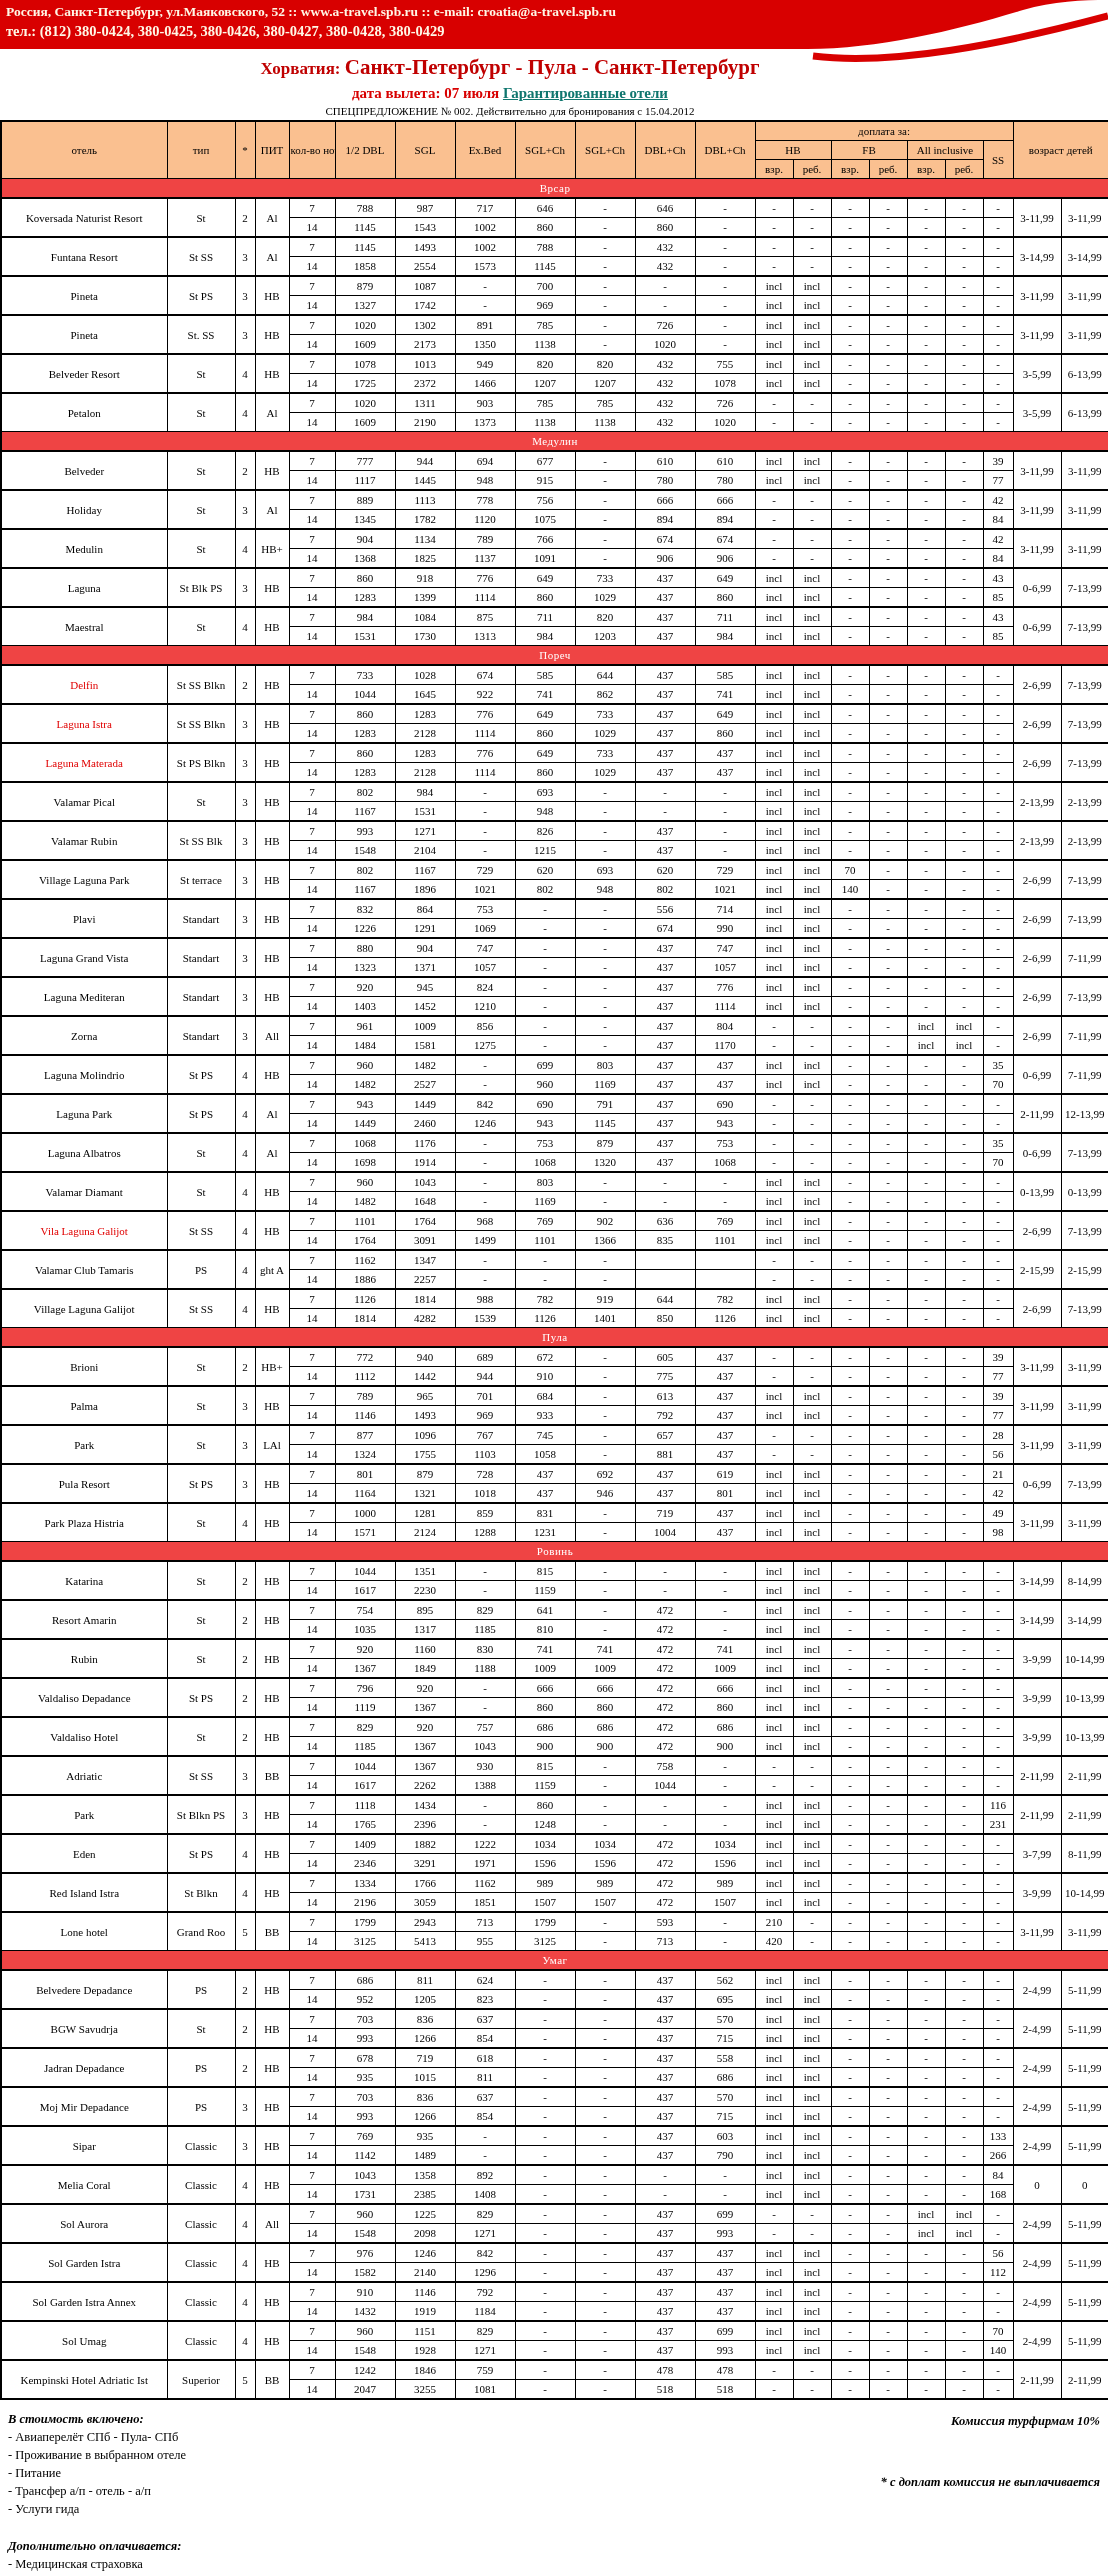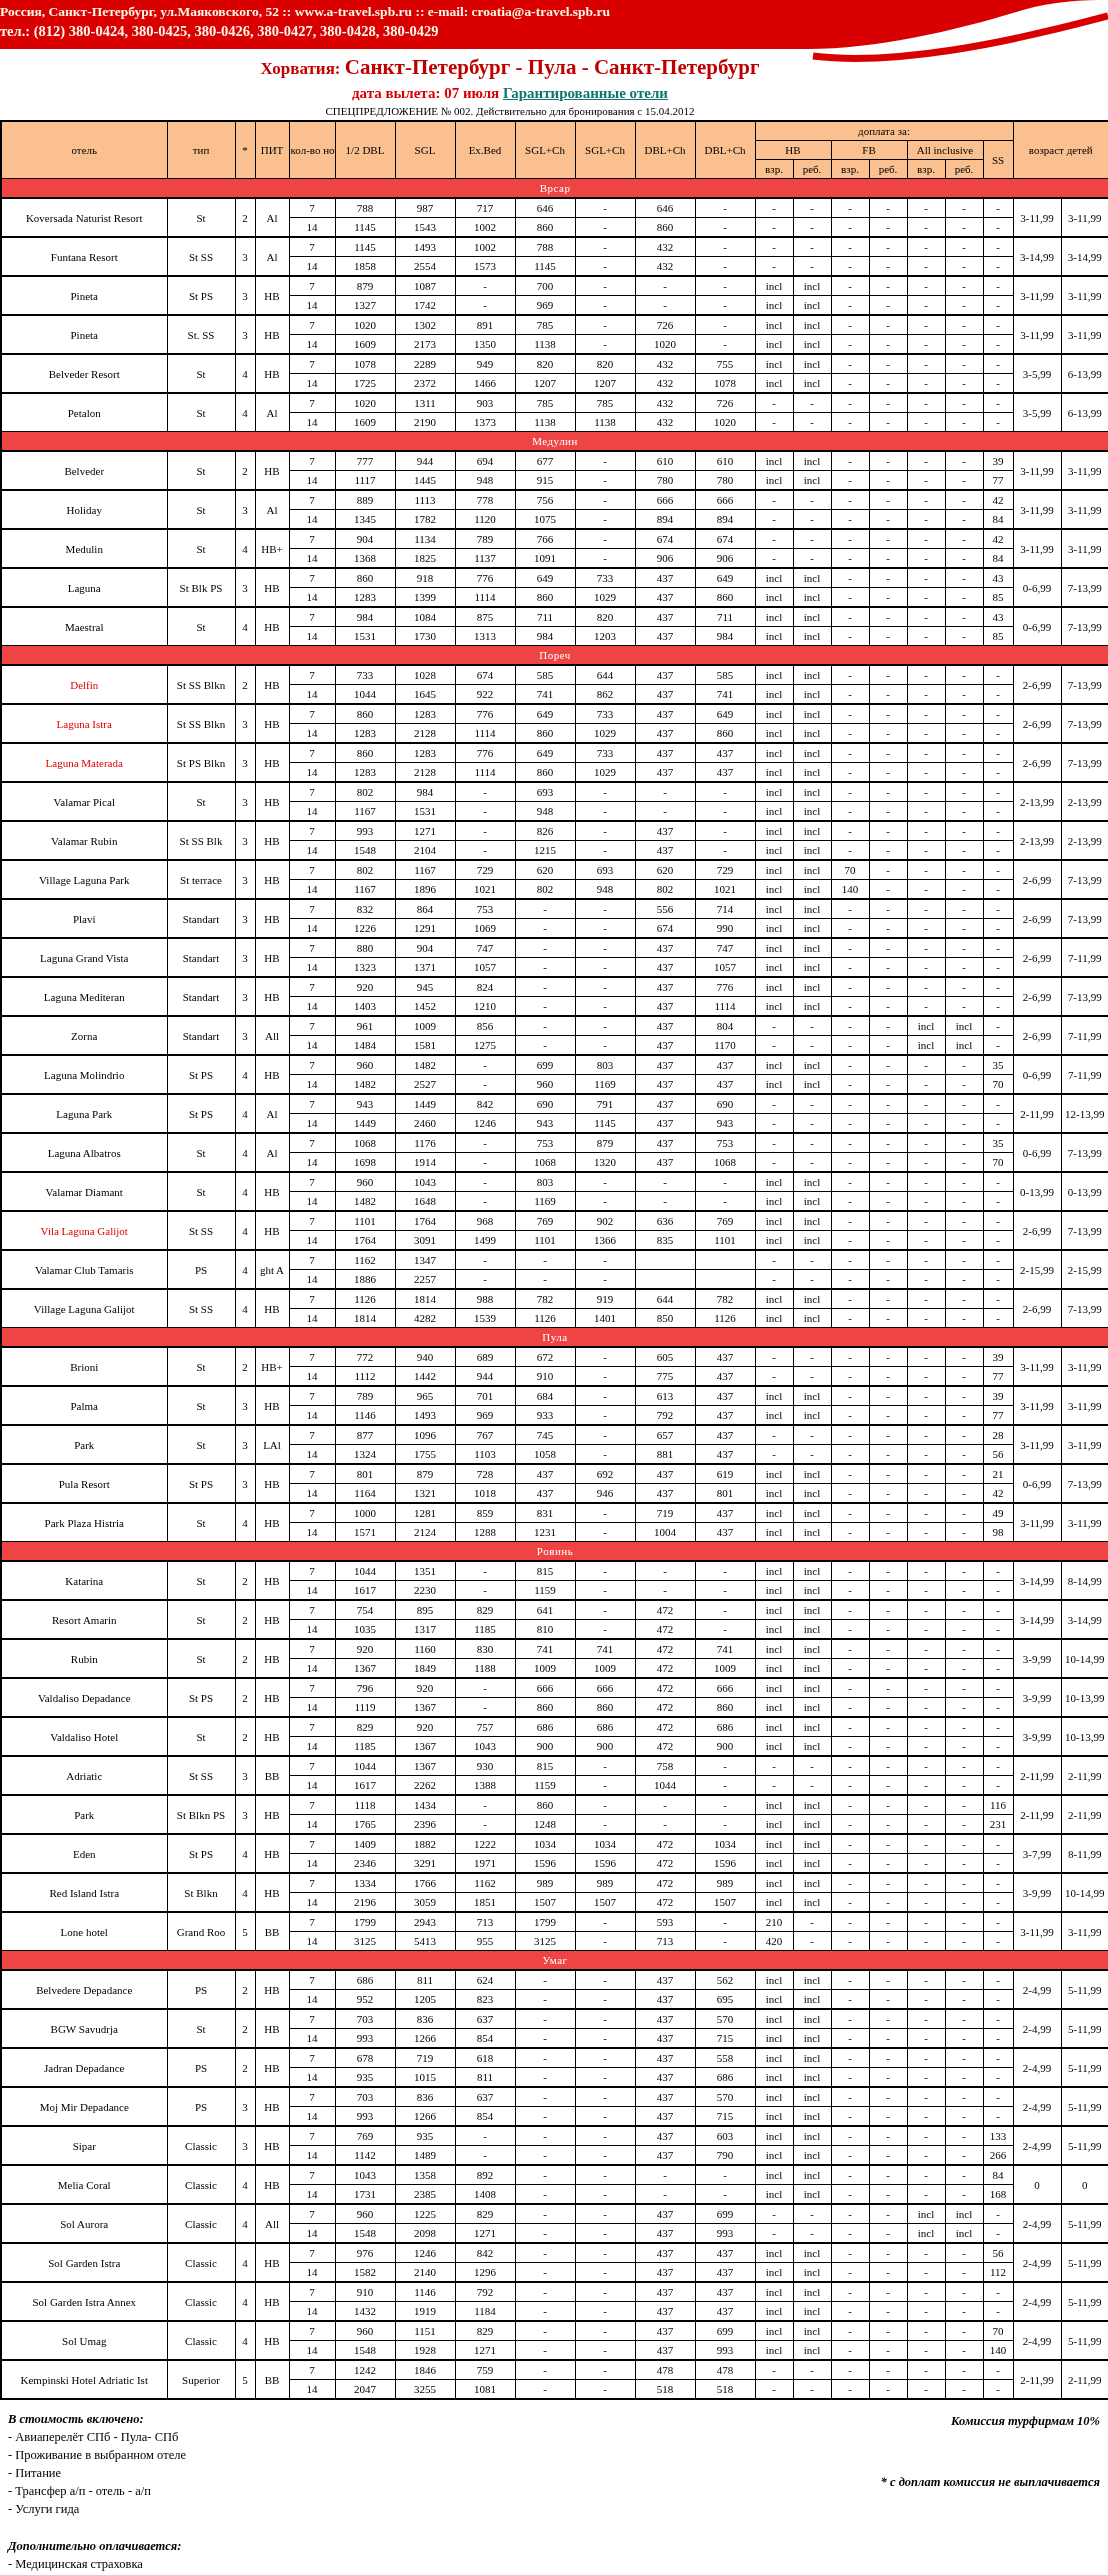--- a/index.html
+++ b/index.html
@@ -1,21 +1,21 @@
 <!DOCTYPE html>
 <html><head>
 <meta charset="utf-8">
 <style>
   html,body{margin:0;padding:0;background:#fff;}
   body{width:1108px;font-family:"Liberation Serif",serif;color:#000;}
 
   
   .top-region{position:relative;}
   .banner{position:relative;background:#d80000;height:49px;}
-  .banner-line{padding-left:0;color:#fff7e6;font-weight:bold;}
+  .banner-line{padding-left:6px;color:#fff7e6;font-weight:bold;}
   .banner-line.l1{padding-top:4px;font-size:13.5px;}
   .banner-line.l2{padding-top:3px;font-size:14.5px;}
   .swoosh{position:absolute;right:0;top:0;width:300px;height:110px;pointer-events:none;}
 
   
   .logo{position:absolute;top:8px;right:6px;width:230px;display:flex;align-items:flex-start;z-index:5;}
   .logo-text{width:160px;text-align:center;}
   .logo-name{color:#d80000;font-weight:bold;font-size:27px;letter-spacing:-1px;line-height:26px;font-family:"Liberation Serif",serif;}
   .logo-sub{color:#d80000;font-weight:bold;font-size:9px;margin-top:-4px;text-align:right;padding-right:18px;}
   .logo-tagline{color:#555;font-size:6.5px;margin-top:6px;letter-spacing:.5px;}
@@ -300,21 +300,21 @@
         <td class="sup-cell">-</td>
         <td class="sup-cell">-</td>
       </tr>
       <tr class="hotel-first">
         <td class="hotel-name" rowspan="2">Belveder Resort</td>
         <td rowspan="2">St</td>
         <td rowspan="2">4</td>
         <td rowspan="2">HB</td>
         <td>7</td>
         <td>1078</td>
-        <td>2289</td>
+        <td>1013</td>
         <td>949</td>
         <td>820</td>
         <td>820</td>
         <td>432</td>
         <td>755</td>
         <td class="sup-cell">incl</td>
         <td class="sup-cell">incl</td>
         <td class="sup-cell">-</td>
         <td class="sup-cell">-</td>
         <td class="sup-cell">-</td>

